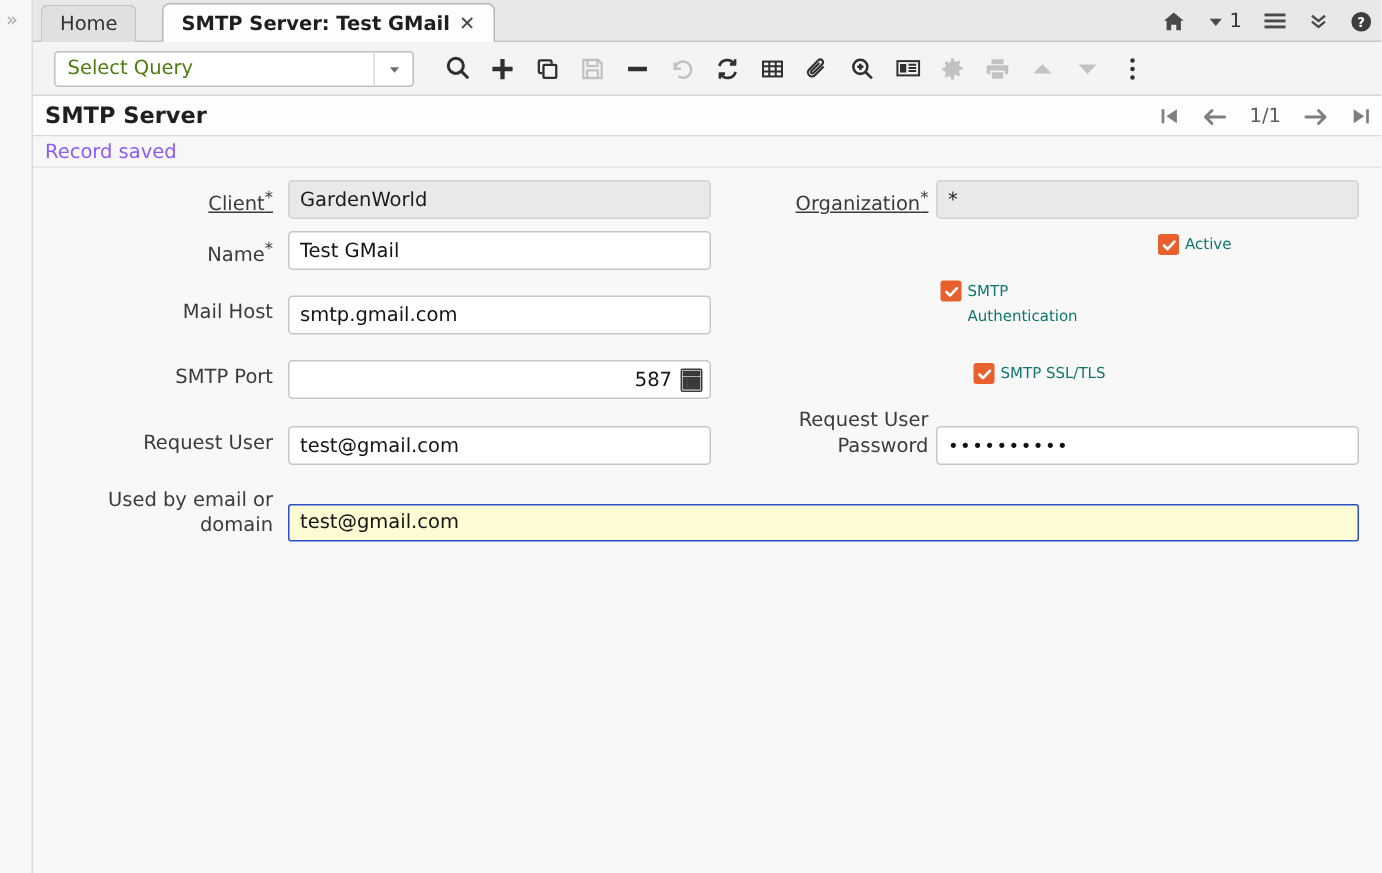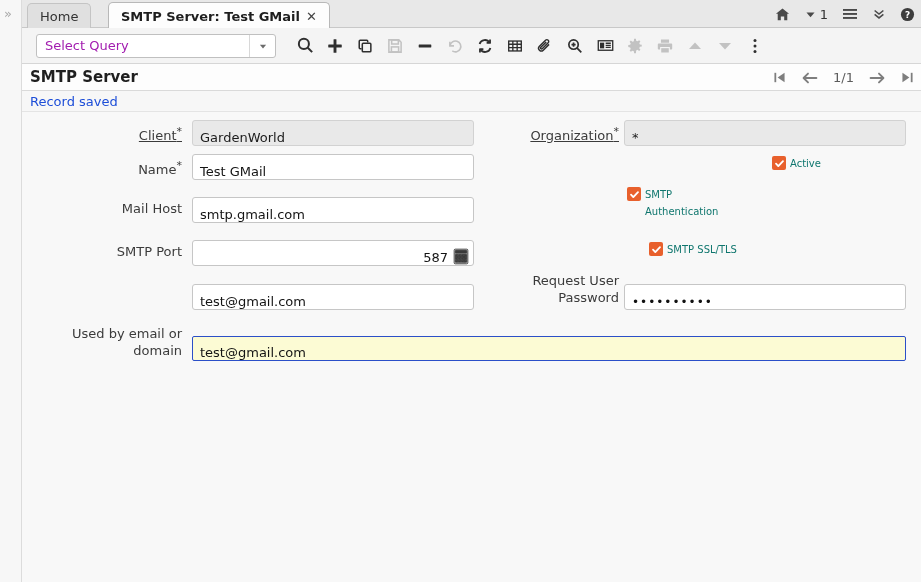--- a/index.html
+++ b/index.html
@@ -60,21 +60,21 @@
   .toolbar {
     position: absolute; left: 22px; top: 28px; right: 0; height: 36px;
     background: #f4f4f4; border-bottom: 1px solid #d6d6d6;
     display: flex; align-items: center;
   }
   .query-select {
     position: relative; margin-left: 14px; width: 240px; height: 24px;
     background: #fff; border: 1px solid #c0c0c0; border-radius: 3px;
     display: flex; align-items: center;
   }
-  .query-text { padding-left: 8px; color: #a21caf; font-size: 13px; flex: 1; }
+  .query-text { padding-left: 8px; color: #4d7c0f; font-size: 13px; flex: 1; }
   .query-arrow {
     width: 26px; height: 22px; border-left: 1px solid #d8d8d8;
     display: flex; align-items: center; justify-content: center; cursor: pointer;
   }
   .tb-icons { display: flex; align-items: center; margin-left: 14px; gap: 0; }
   .tb-btn {
     width: 30px; height: 30px;
     display: flex; align-items: center; justify-content: center;
     cursor: pointer; color: #2f2f2f;
   }
@@ -96,39 +96,39 @@
   }
   .nav .nbtn { cursor: pointer; display: flex; align-items: center; }
   .nav-count { font-size: 13px; color: #5c5c5c; }
 
   
   .statusbar {
     position: absolute; left: 22px; top: 91px; right: 0; height: 21px;
     background: #f7f7f7; border-bottom: 1px solid #e4e4e4;
     display: flex; align-items: center;
   }
-  .status-text { margin-left: 8px; font-size: 13px; color: #1d4ed8; }
+  .status-text { margin-left: 8px; font-size: 13px; color: #8b5cf6; }
 
   
   .canvas {
     position: absolute; left: 22px; top: 112px; right: 0; bottom: 0;
     background: #f8f8f8;
   }
   .lbl {
     position: absolute; font-size: 13px; color: #3b3b3b; text-align: right;
     line-height: 17px;
   }
   .lbl.link { text-decoration: underline; }
   .req { color: #3b3b3b; font-size: 11px; vertical-align: super; }
 
   .inp {
     position: absolute; height: 26px;
     background: #fff; border: 1px solid #c6c6c6; border-radius: 3px;
     font-size: 13px; color: #141414;
-    display: flex; align-items: flex-end;
+    display: flex; align-items: center;
     padding: 0 7px;
   }
   .inp.readonly { background: #e9e9e9; border-color: #d2d2d2; color: #1c1c1c; }
   .inp.numeric { justify-content: flex-end; padding-right: 4px; }
   .inp.focused {
     background: #fcfbd4; border: 1px solid #2b4fc8; border-radius: 2px;
   }
   .num-val { margin-right: 5px; }
   .calc-ic { display: flex; align-items: center; }
 
@@ -384,20 +384,21 @@
           <rect x="8.6" y="9.4" width="2.2" height="2" fill="#3a3a3a"></rect>
           <rect x="11.4" y="9.4" width="2" height="2" fill="#3a3a3a"></rect>
           <rect x="2.6" y="12.2" width="2.2" height="2" fill="#3a3a3a"></rect>
           <rect x="5.6" y="12.2" width="2.2" height="2" fill="#3a3a3a"></rect>
           <rect x="8.6" y="12.2" width="2.2" height="2" fill="#3a3a3a"></rect>
           <rect x="11.4" y="12.2" width="2" height="2" fill="#3a3a3a"></rect>
         </svg>
       </span>
     </div>
 
+    <div class="lbl" style="left:30px; top:175px; width:130px;">Request User</div>
     <div class="inp" style="left:170px; top:172px; width:282px;">
       <span>test@gmail.com</span>
     </div>
 
     <div class="lbl" style="left:30px; top:213px; width:130px;">Used by email or domain</div>
     <div class="inp focused" style="left:170px; top:224px; width:714px; height:25px;">
       <span>test@gmail.com</span>
     </div>
 
 

